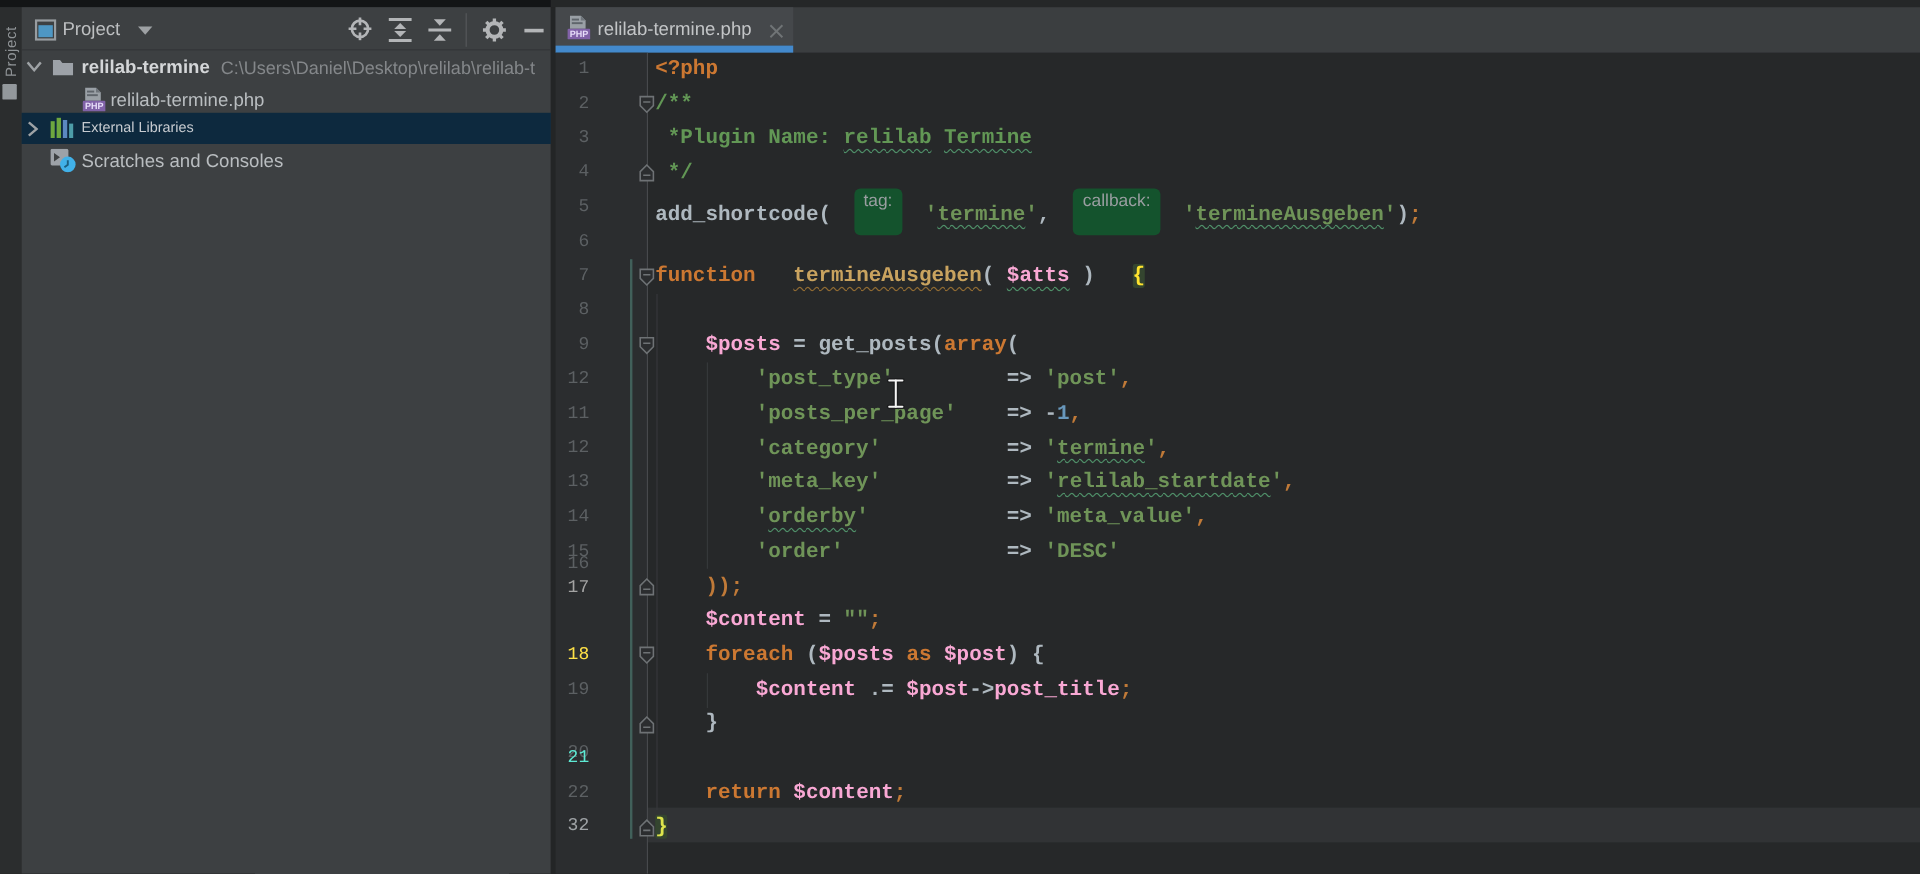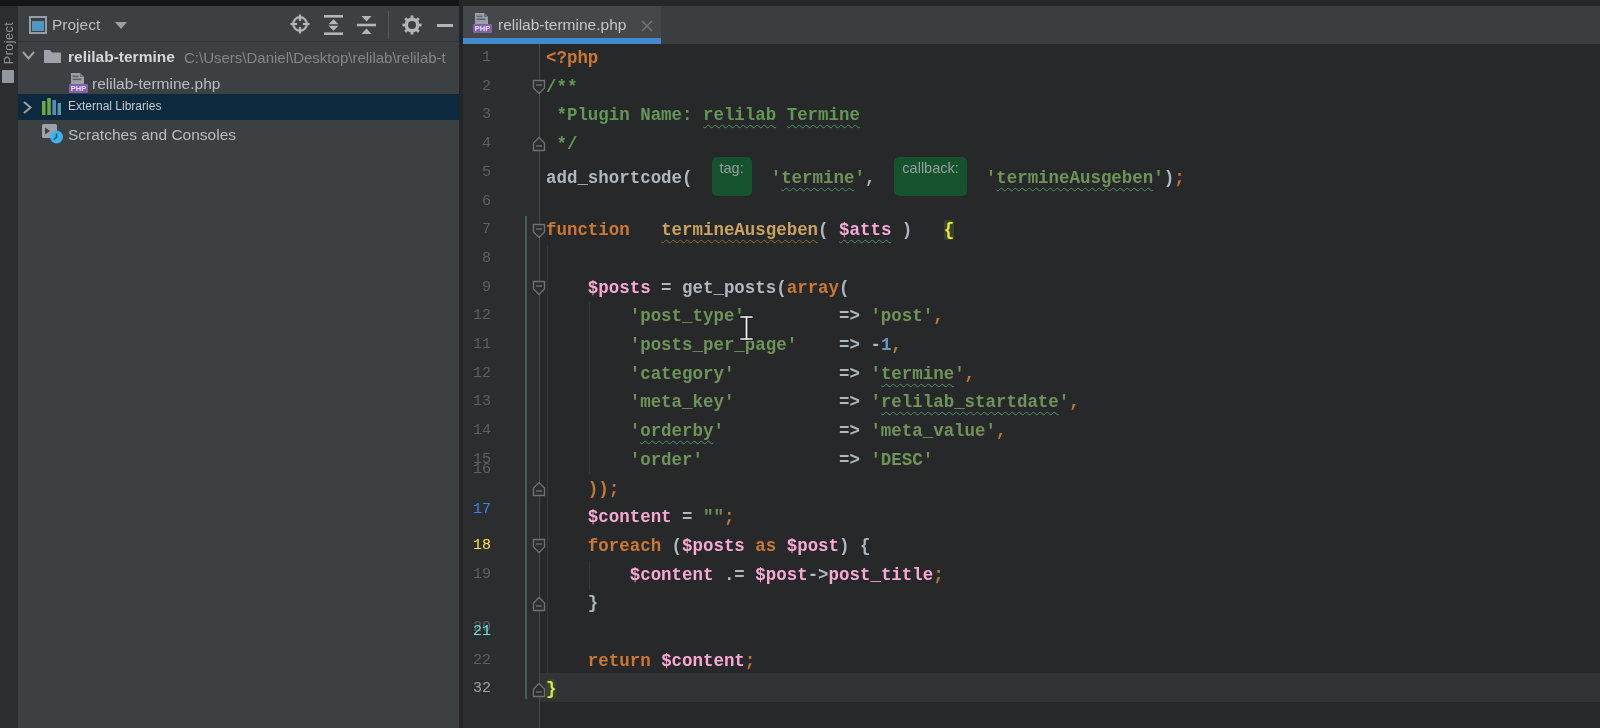--- a/index.html
+++ b/index.html
@@ -164,21 +164,21 @@
 <div class="num" style="top:216.2px;color:#5c6063">7</div>
 <div class="num" style="top:244.9px;color:#5c6063">8</div>
 <div class="num" style="top:273.6px;color:#5c6063">9</div>
 <div class="num" style="top:302.3px;color:#5c6063">12</div>
 <div class="num" style="top:331.0px;color:#5c6063">11</div>
 <div class="num" style="top:359.7px;color:#5c6063">12</div>
 <div class="num" style="top:388.4px;color:#5c6063">13</div>
 <div class="num" style="top:417.1px;color:#5c6063">14</div>
 <div class="num" style="top:445.8px;color:#5c6063">15</div>
 <div class="num" style="top:456px;color:#5c6063">16</div>
-<div class="num" style="top:496px;color:#3b82f6">17</div>
+<div class="num" style="top:476px;color:#a3a3a3">17</div>
 <div class="num" style="top:531.9px;color:#fde047">18</div>
 <div class="num" style="top:560.6px;color:#5c6063">19</div>
 <div class="num" style="top:614px;color:#5c6063">20</div>
 <div class="num" style="top:618.0px;color:#5eead4">21</div>
 <div class="num" style="top:646.7px;color:#5c6063">22</div>
 <div class="num" style="top:675.4px;color:#9fa3a6">32</div>
 <svg class="abs" style="left:532px;top:79.0px" width="14" height="16" viewBox="0 0 14 16">
     <g fill="#2b2d2f" stroke="#6e7275" stroke-width="1.3">
       <path d="M1.5,1.5 h11 v7.5 l-5.5,5.5 l-5.5,-5.5 z"></path>
       <line x1="4" y1="6" x2="10" y2="6"></line>

